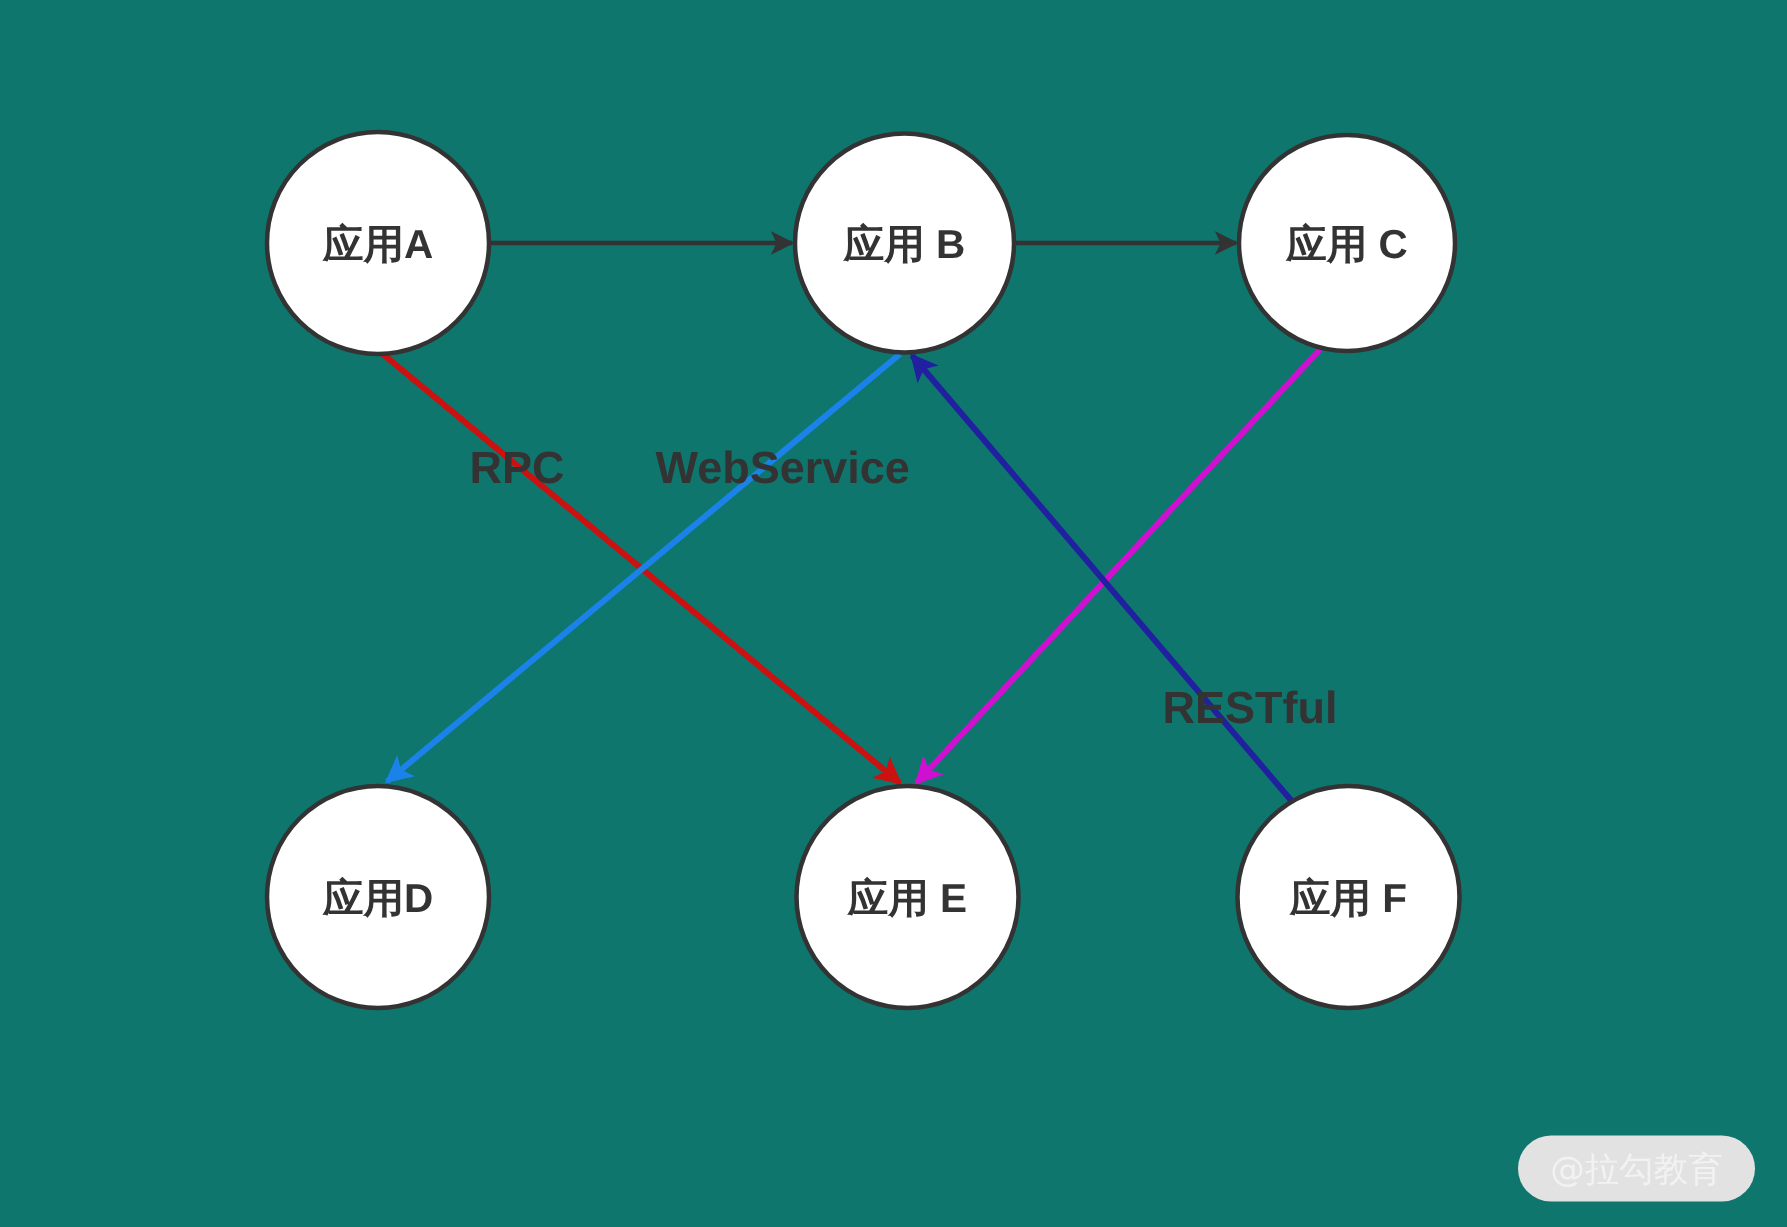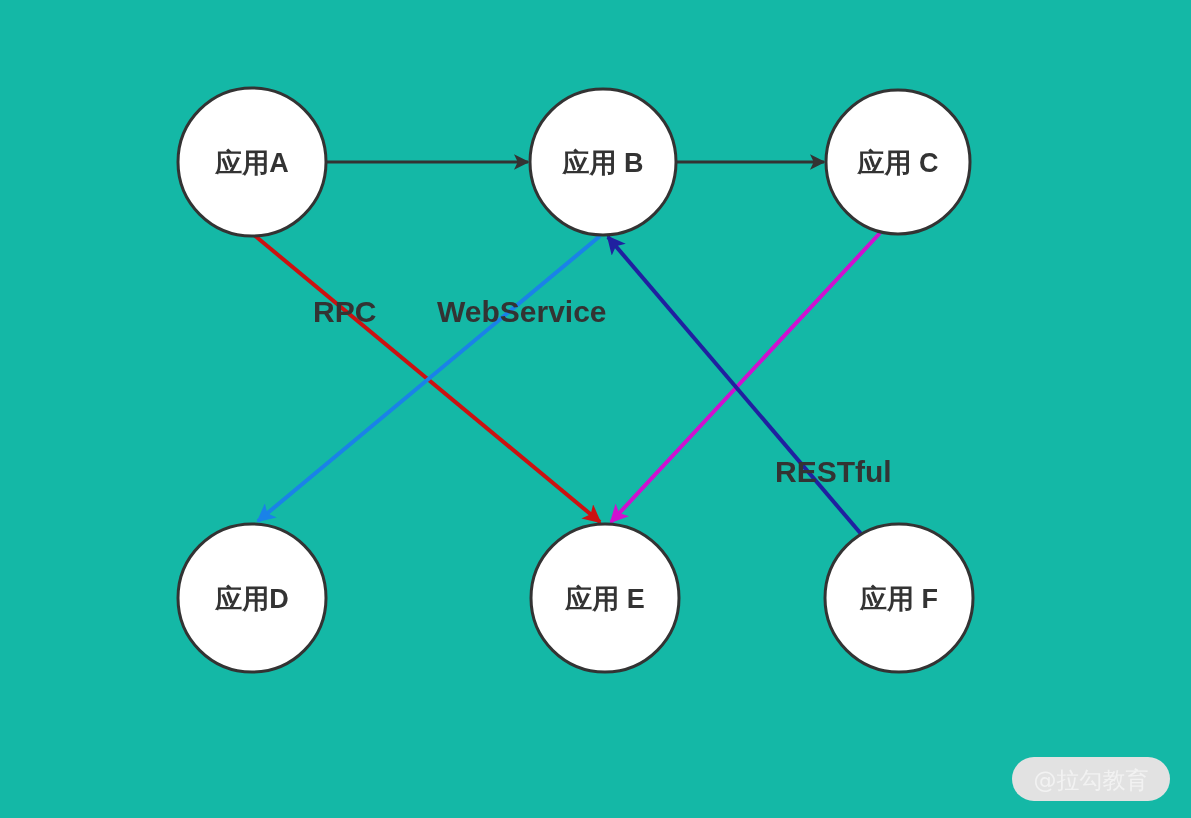--- a/index.html
+++ b/index.html
@@ -8,21 +8,21 @@
     padding: 0;
     background: #ffffff;
   }
   body {
     font-family: "Liberation Sans", "DejaVu Sans", sans-serif;
   }
   #canvas {
     position: relative;
     width: 1191px;
     height: 818px;
-    background: #14b8a6;
+    background: #0f766e;
     overflow: hidden;
   }
   #diagram-svg {
     position: absolute;
     left: 0;
     top: 0;
     width: 1191px;
     height: 818px;
   }
   .node-circle {

